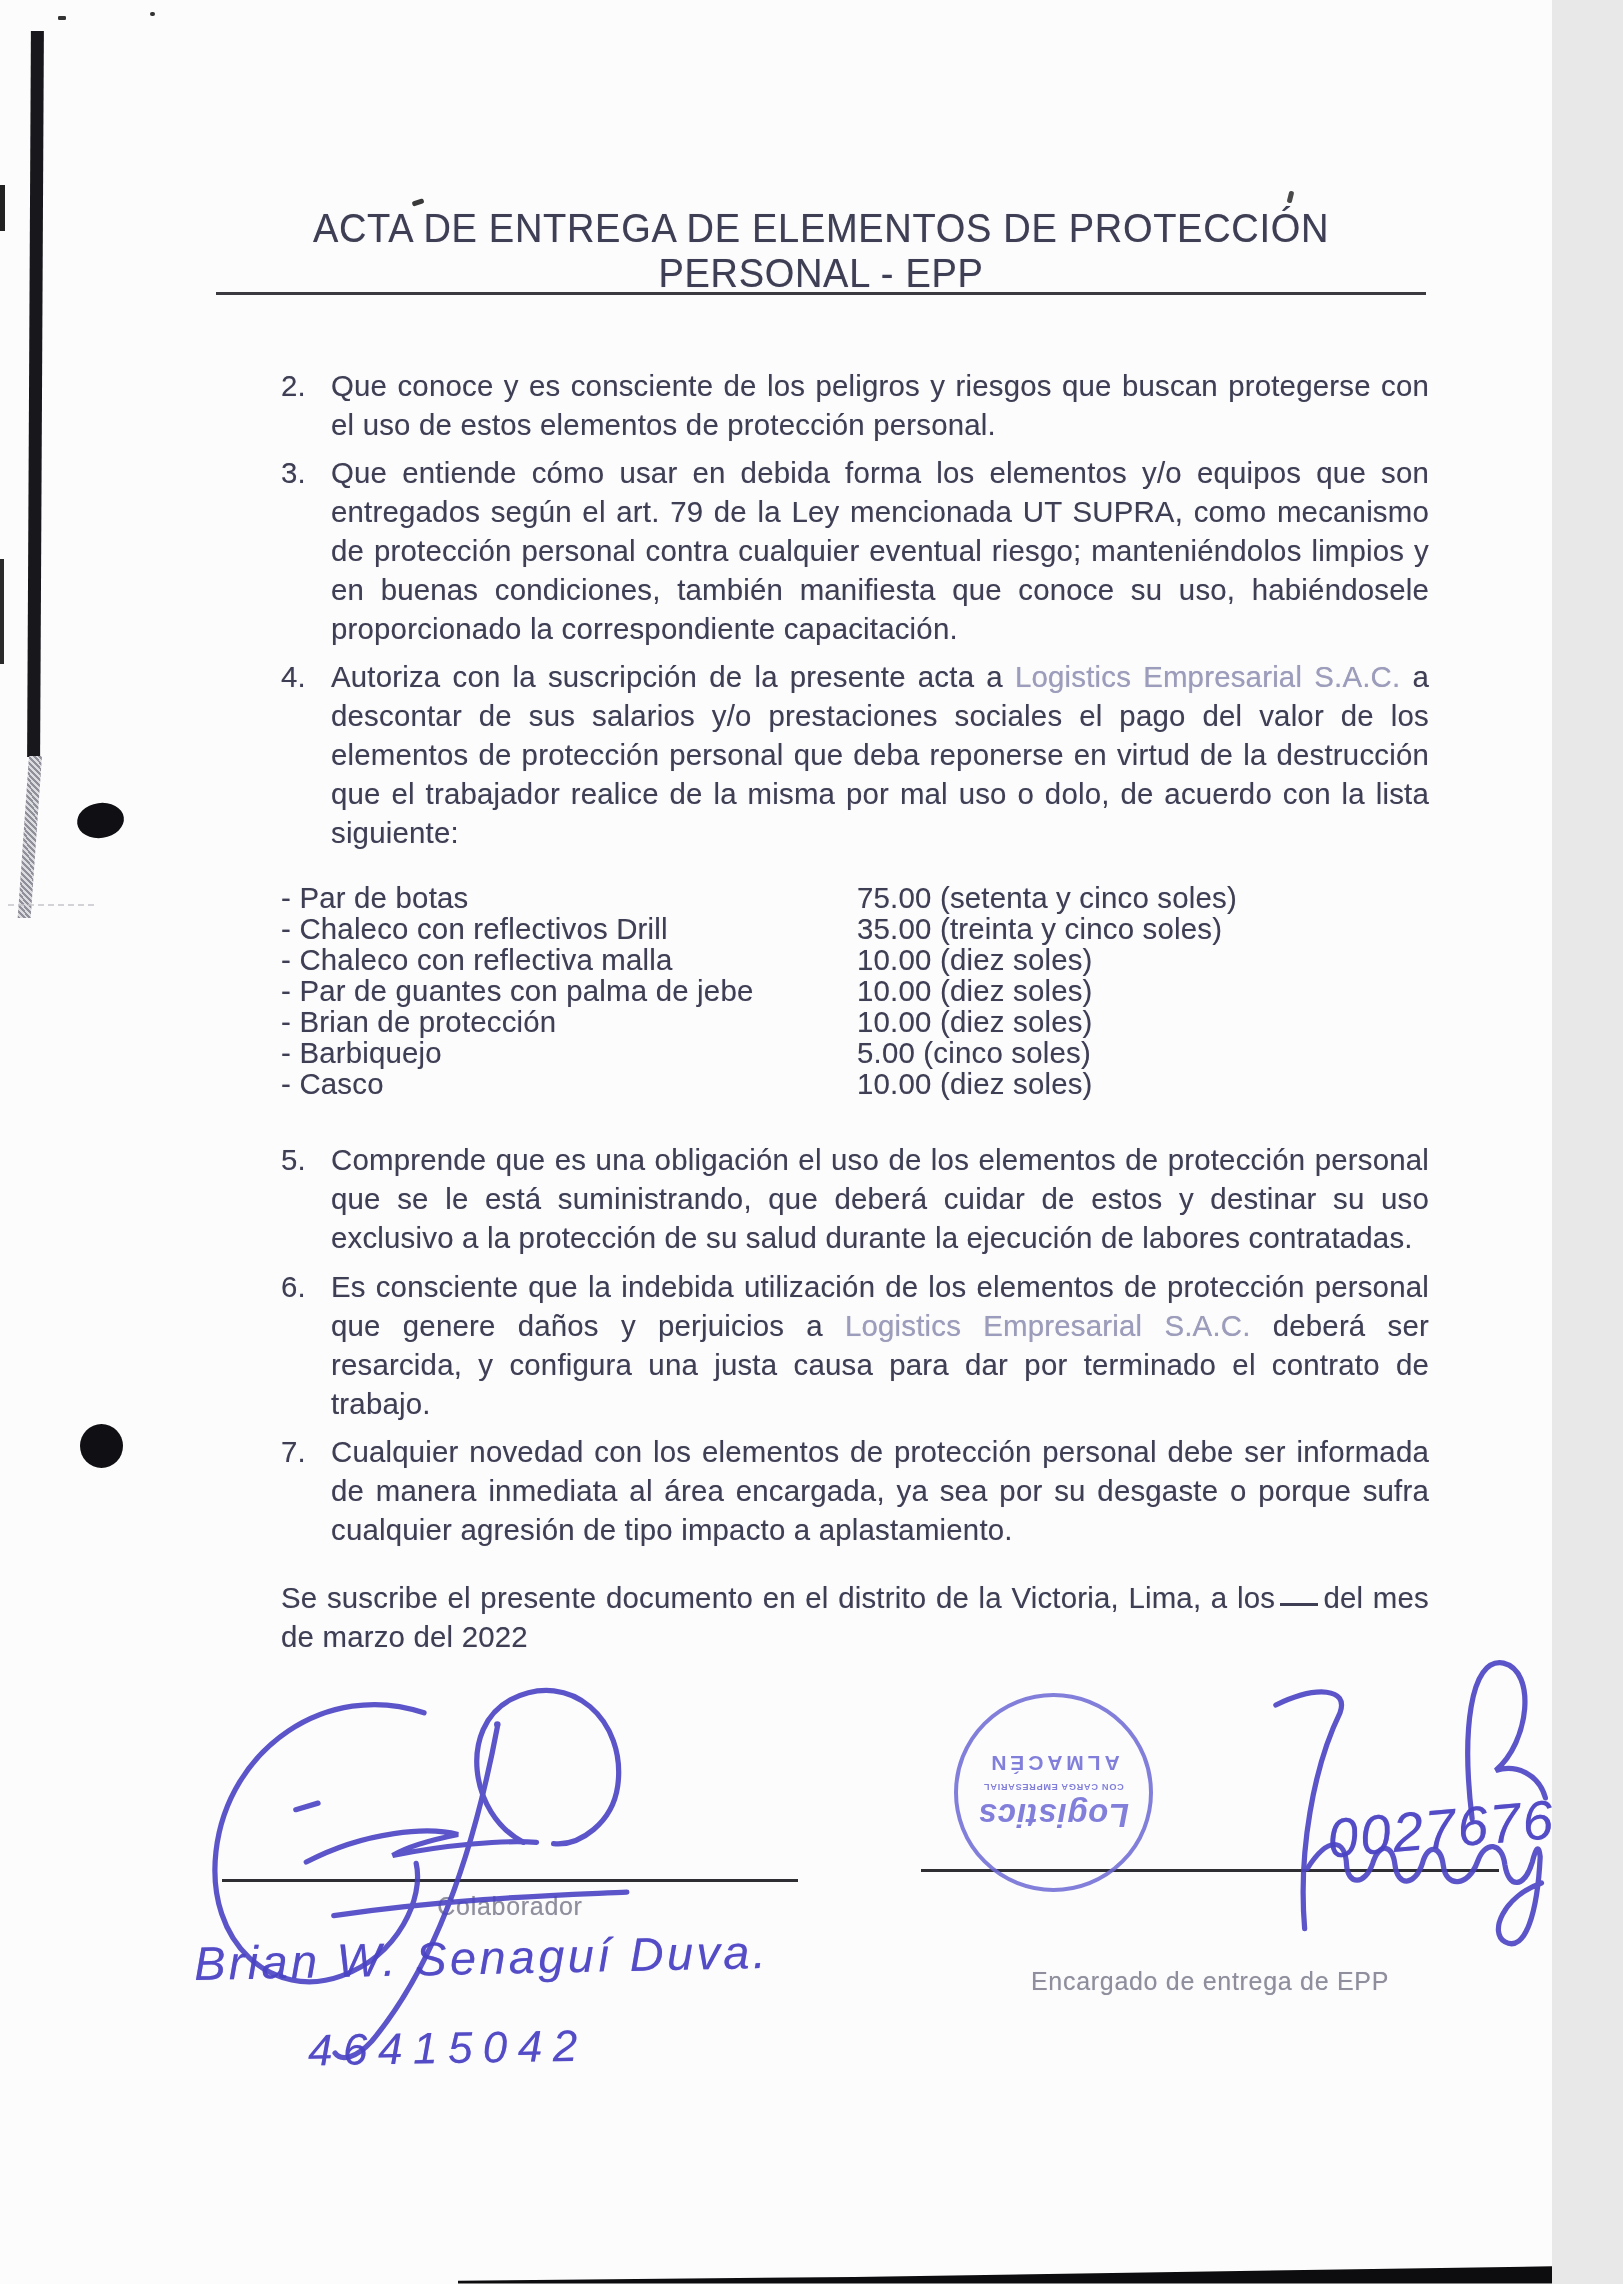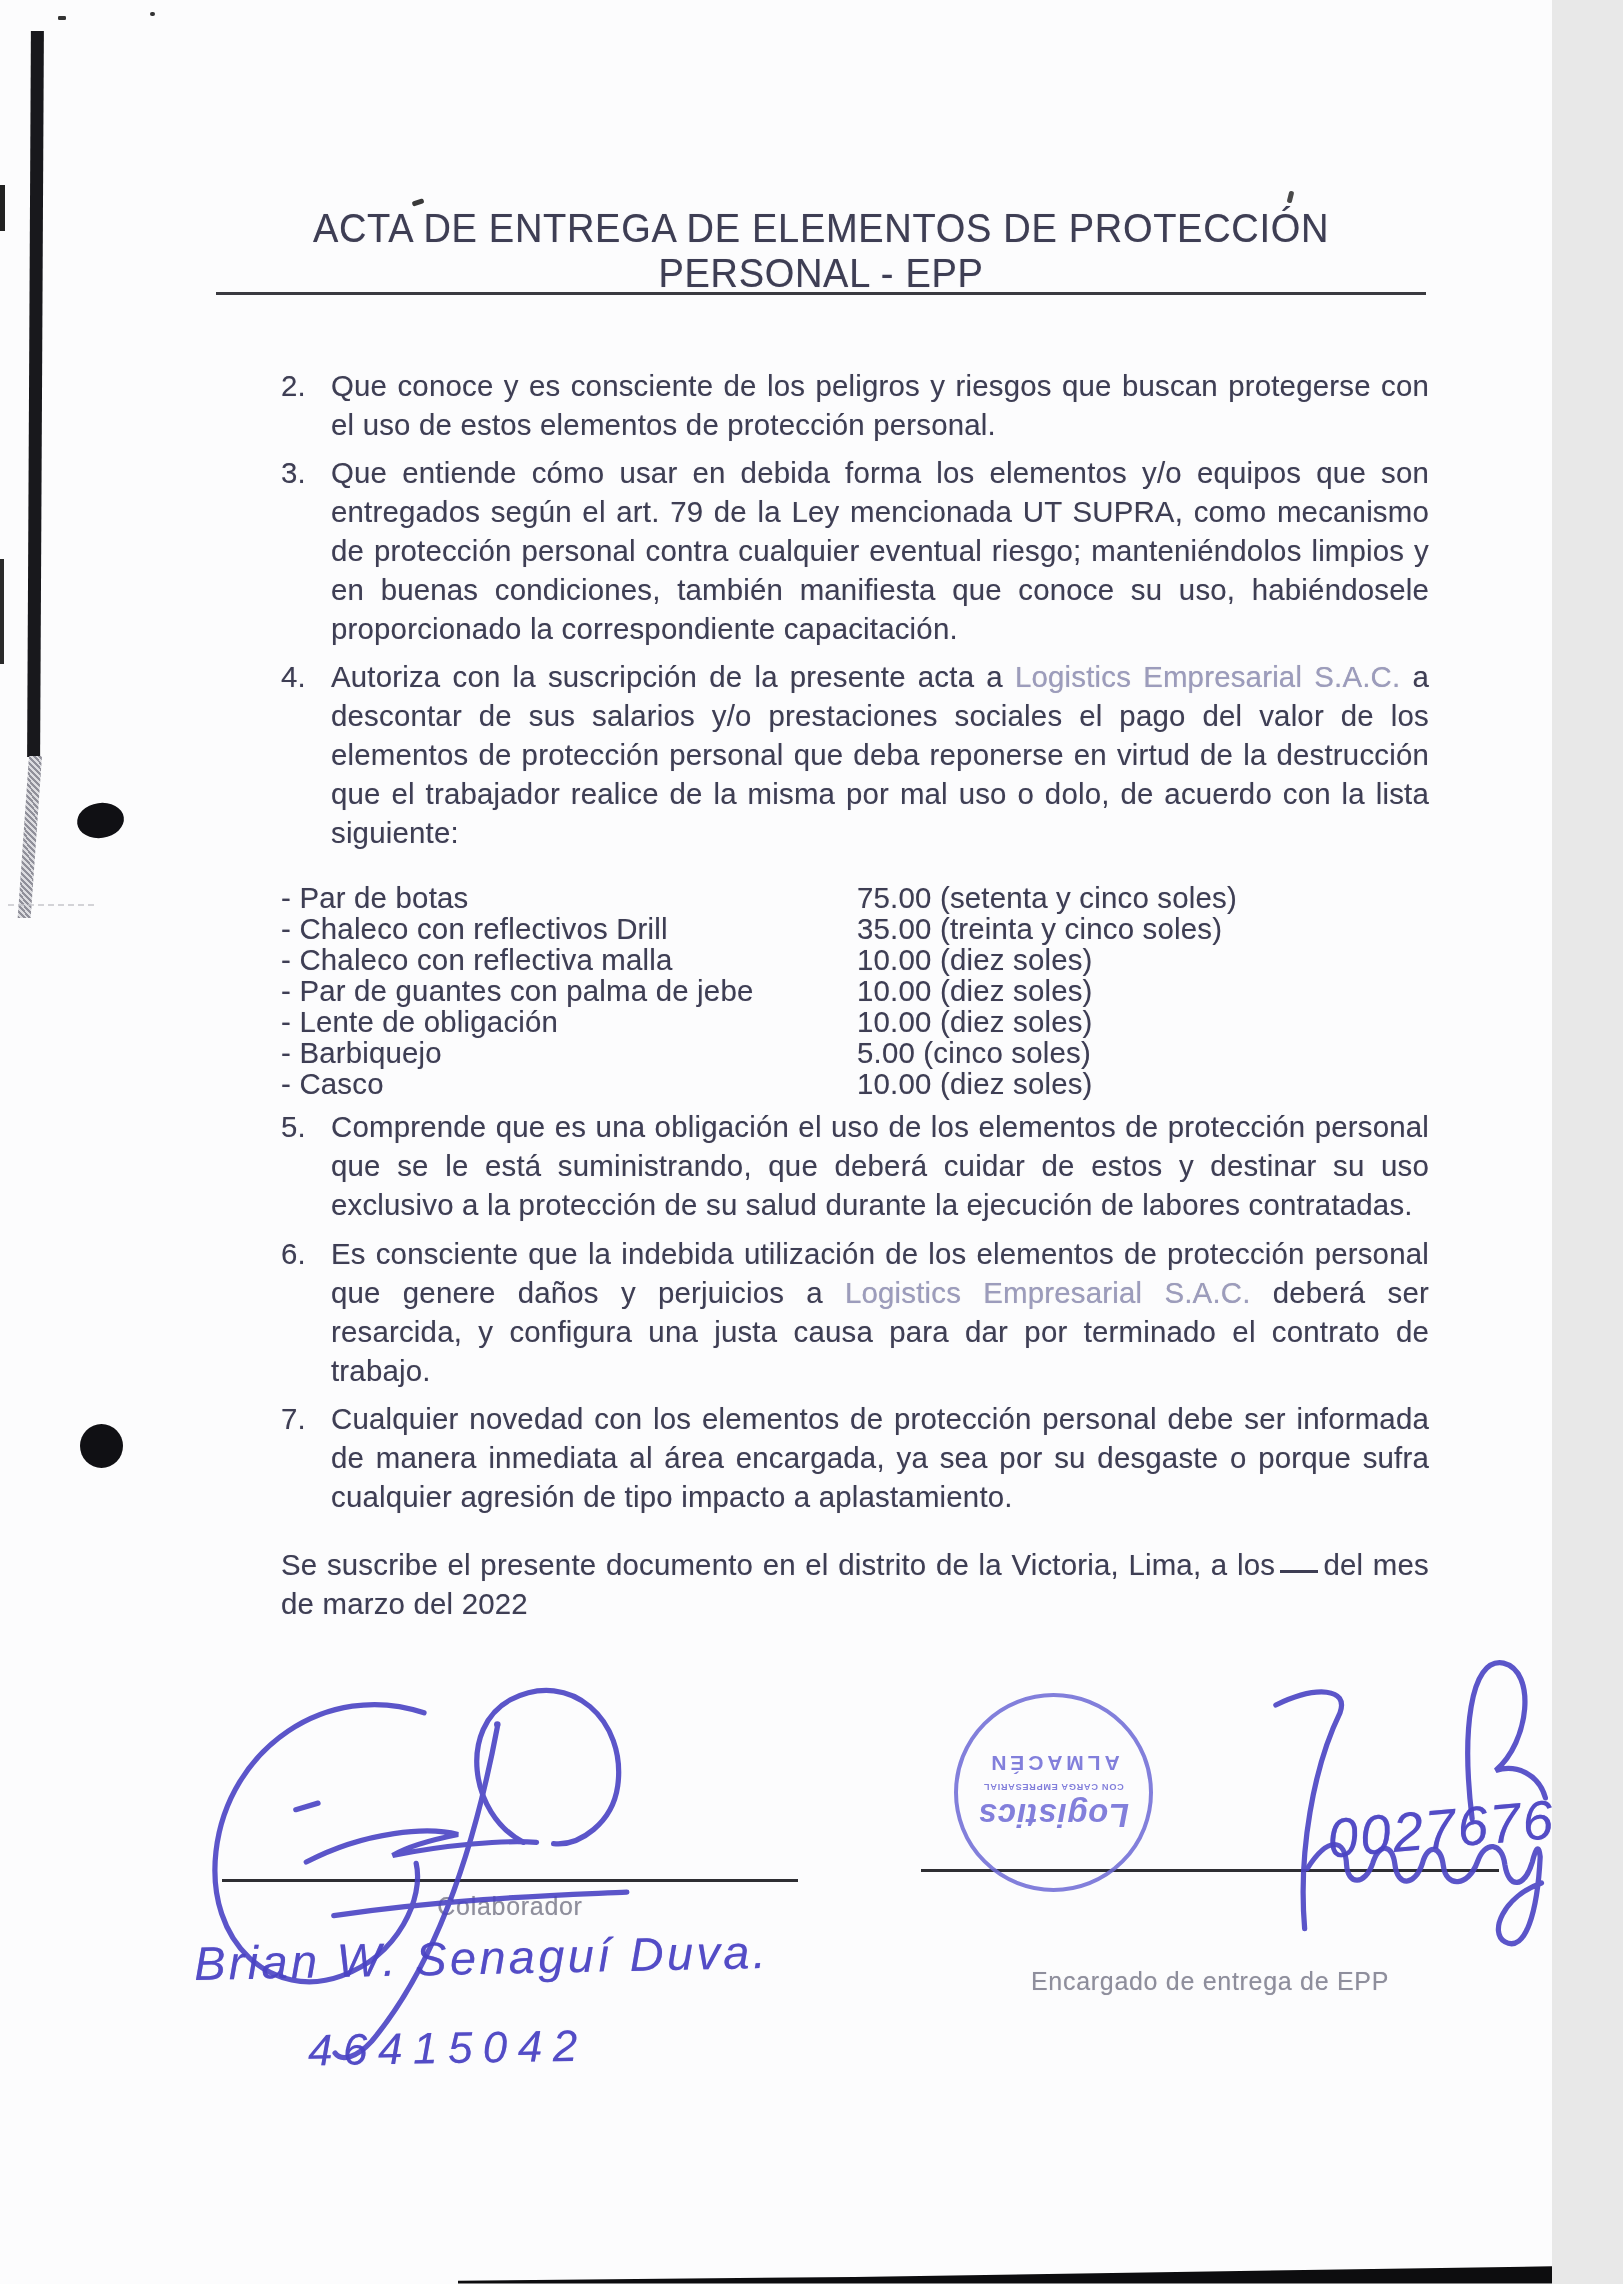--- a/index.html
+++ b/index.html
@@ -17,21 +17,21 @@
     text-align:center; font-size:38px; font-weight:400; letter-spacing:0.7px;
     color:var(--text); text-shadow:0 0 0.7px rgba(62,62,84,.45); transform:scaleY(1.05);
   }
   .title-rule{position:absolute; left:216px; top:292px; width:1210px; height:3.3px; background:var(--rule);}
   .flow{position:absolute; left:281px; top:366px; width:1148px; font-size:29.4px; line-height:39px;
         text-shadow:0 0 0.7px rgba(62,62,84,.4); letter-spacing:0.2px;}
   .clause{display:flex; margin-bottom:9.2px;}
   .clause .num{flex:0 0 50px;}
   .clause .ctext{flex:1; text-align:justify; margin:0;}
   .company{color:var(--company);}
-  .price-list{margin:30px 0 8px 0; line-height:31px;}
+  .price-list{margin:30px 0 41px 0; line-height:31px;}
   .item-row{display:flex;}
   .item-name{flex:0 0 576px;}
   .item-price{flex:1;}
   .closing{text-align:justify;}
   .blank-line{display:inline-block; width:38px; height:2.6px; background:var(--text); vertical-align:baseline; margin:0 5.2px 2.6px 5.2px;}
   
   .sigline{position:absolute; height:3.3px; background:#2e2e33;}
   .sigline.left{left:222px; top:1879px; width:576px;}
   .sigline.right{left:921px; top:1869px; width:578px;}
   .siglabel{position:absolute; font-size:25px; color:var(--label); letter-spacing:0.7px;
@@ -127,21 +127,21 @@
       </div>
       <div class="item-row">
         <span class="item-name"><span>-</span> <span>Chaleco con reflectiva malla</span></span>
         <span class="item-price">10.00 (diez soles)</span>
       </div>
       <div class="item-row">
         <span class="item-name"><span>-</span> <span>Par de guantes con palma de jebe</span></span>
         <span class="item-price">10.00 (diez soles)</span>
       </div>
       <div class="item-row">
-        <span class="item-name"><span>-</span> <span>Lente de obligación</span></span>
+        <span class="item-name"><span>-</span> <span>Brian de protección</span></span>
         <span class="item-price">10.00 (diez soles)</span>
       </div>
       <div class="item-row">
         <span class="item-name"><span>-</span> <span>Barbiquejo</span></span>
         <span class="item-price">5.00 (cinco soles)</span>
       </div>
       <div class="item-row">
         <span class="item-name"><span>-</span> <span>Casco</span></span>
         <span class="item-price">10.00 (diez soles)</span>
       </div>

